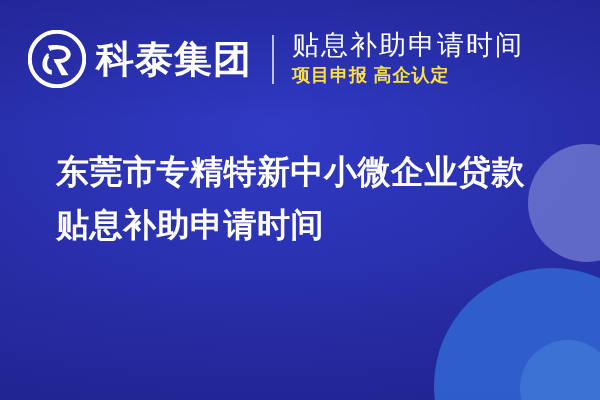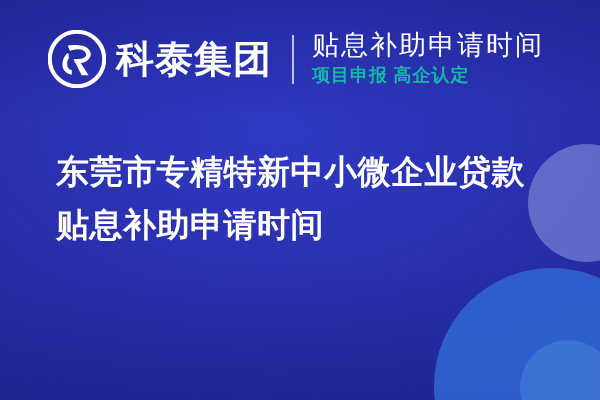--- a/index.html
+++ b/index.html
@@ -71,21 +71,21 @@
   }
 
   
   .header {
     position: absolute;
     left: 0; right: 0;
     top: 18px;
     height: 82px;
     display: flex;
     align-items: center;
-    padding-left: 48px;
+    padding-left: 28px;
     box-sizing: border-box;
   }
   .logo-mark {
     width: 58px;
     height: 58px;
     flex: 0 0 58px;
     margin-right: 10px;
     display: block;
   }
   .brand-name {
@@ -113,21 +113,21 @@
   .tagline-main {
     color: #ffffff;
     font-size: 27px;
     font-weight: 300;
     letter-spacing: 2px;
     line-height: 1.08;
     white-space: nowrap;
     font-family: "Liberation Sans", "DejaVu Sans", sans-serif;
   }
   .tagline-sub {
-    color: #14b8a6;
+    color: #fde047;
     font-size: 18px;
     font-weight: 700;
     letter-spacing: 1px;
     line-height: 1.25;
     margin-top: 4px;
     white-space: nowrap;
     font-family: "Liberation Serif", "DejaVu Serif", serif;
   }
 
   

